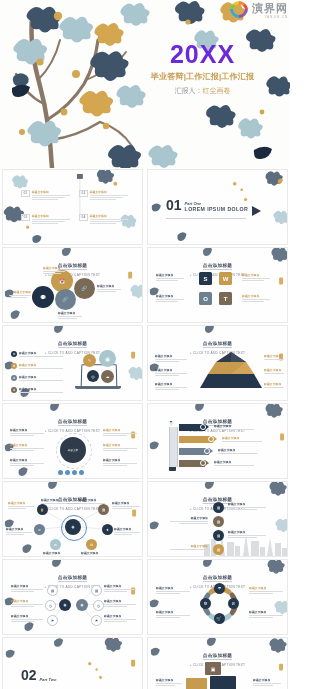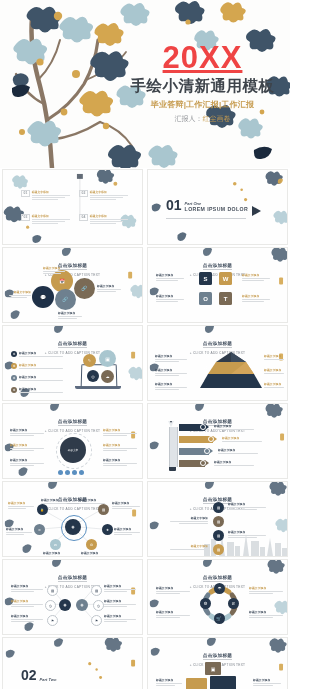--- a/index.html
+++ b/index.html
@@ -3,21 +3,21 @@
 <meta charset="utf-8">
 <style>
   html,body{margin:0;padding:0;background:#fff;}
   body{width:290px;height:689px;overflow:hidden;font-family:"Liberation Sans","DejaVu Sans",sans-serif;}
   .page{position:relative;width:290px;height:689px;background:#fff;}
 
   
   .hero{position:relative;width:290px;height:168px;background:#fdfdfc;overflow:hidden;}
   .hero-art{position:absolute;inset:0;}
   .hero-text{position:absolute;left:120px;top:42px;width:165px;text-align:center;z-index:6;}
-  .hero-year{font-size:31px;font-weight:bold;color:#ef4444;letter-spacing:1px;line-height:1;text-decoration:underline;}
+  .hero-year{font-size:25px;font-weight:bold;color:#6d28d9;letter-spacing:1px;line-height:1;}
   .hero-title{font-size:15.5px;font-weight:bold;color:#3e444b;letter-spacing:0.5px;margin-top:4px;line-height:1.15;}
   .hero-sub{font-size:8px;font-weight:bold;color:#c69b4e;margin-top:4px;letter-spacing:0.2px;}
   .hero-author{font-size:7px;color:#8a8d91;margin-top:4px;}
   .hero-author b{color:#c69b4e;font-weight:normal;}
 
   
   .wm{position:absolute;right:2px;top:1px;display:flex;align-items:center;gap:2px;z-index:9;opacity:.93;}
   .wm-txt{display:flex;flex-direction:column;align-items:flex-end;}
   .wm-cn{font-size:11px;font-weight:bold;color:#8f9499;letter-spacing:1px;line-height:1;}
   .wm-en{font-size:3.2px;color:#a7abaf;letter-spacing:.8px;margin-top:1px;}
@@ -137,24 +137,37 @@
           <circle cx="106" cy="126" r="3.2"></circle>
         <circle cx="188" cy="22" r="2.6"></circle>
           <circle cx="262" cy="112" r="2.4"></circle>
       </g>
       <g fill="#1b2a3d">
         <path d="M12 88 q10 -6 18 -1 q-2 9 -11 10 q-8 1 -7 -9 z"></path>
         <path d="M254 150 q10 -6 18 -1 q-2 9 -11 10 q-8 1 -7 -9 z"></path>
       </g>
     </svg>
 
+    <div class="wm">
+      <svg width="22" height="19" viewBox="0 0 22 19">
+        <path d="M11 17 A9 9 0 0 1 2 8 L5 8 A6 6 0 0 0 11 14 Z" fill="#2fa8e0"></path>
+        <path d="M2 8 A9 9 0 0 1 5 2.5 L7.2 4.8 A6 6 0 0 0 5 8 Z" fill="#7ac943"></path>
+        <path d="M5 2.5 A9 9 0 0 1 11 0 L11 3 A6 6 0 0 0 7.2 4.8 Z" fill="#f7c325"></path>
+        <path d="M11 0 A9 9 0 0 1 17 2.5 L14.8 4.8 A6 6 0 0 0 11 3 Z" fill="#f07f2a"></path>
+        <path d="M17 2.5 A9 9 0 0 1 20 8 L17 8 A6 6 0 0 0 14.8 4.8 Z" fill="#e8402a"></path>
+        <path d="M20 8 A9 9 0 0 1 11 17 L11 14 A6 6 0 0 0 17 8 Z" fill="#8e4fa8"></path>
+      </svg>
+      <div class="wm-txt">
+        <div class="wm-cn">演界网</div>
+        <div class="wm-en">YANJIE.CN</div>
+      </div>
+    </div>
 
     <div class="hero-text">
       <div class="hero-year">20XX</div>
-      <div class="hero-title">手绘小清新通用模板</div>
       <div class="hero-sub">毕业答辩|工作汇报|工作汇报</div>
       <div class="hero-author">
         <span>汇报人：</span><b>红尘画卷</b>
       </div>
     </div>
   </div>
 
   <div class="grid">
 
     <div class="cellwrap">

